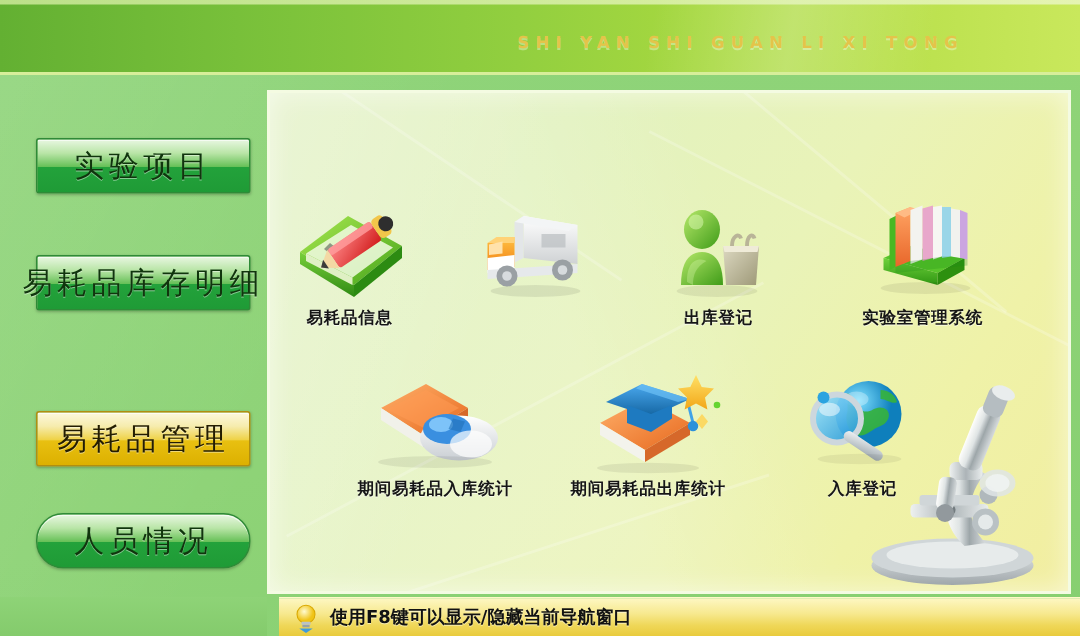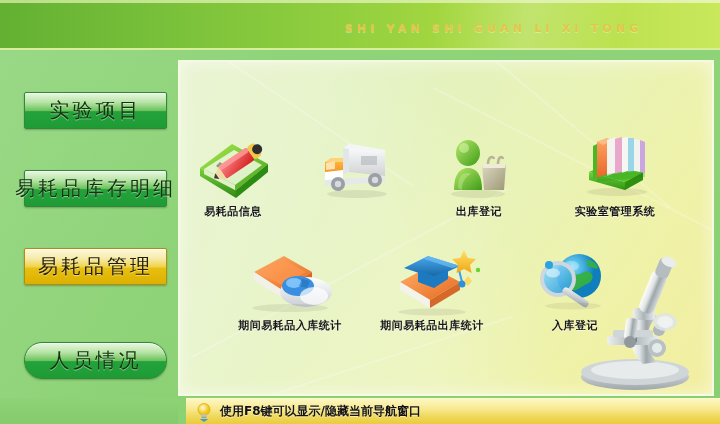--- a/index.html
+++ b/index.html
@@ -63,20 +63,21 @@
   .nav-btn .lbl {
     font-size:20px; font-weight:normal; letter-spacing:3px;
     color:#10350d;
     text-shadow:0 1px 0 rgba(255,255,255,.45);
     white-space:nowrap;
   }
   .nav-btn.active {
     border:1px solid #b08e11;
     background:linear-gradient(180deg,#fdf8dd 0%, #f6ecae 26%, #efd246 52%, #e8c011 54%, #dcb000 100%);
     box-shadow:0 1px 2px rgba(0,0,0,.25), inset 0 1px 0 rgba(255,255,255,.75);
+    margin-top:26px;
   }
   .nav-btn.active .lbl { color:#241d00; }
   .nav-btn:nth-of-type(1){ top:42px; }
   .nav-btn:nth-of-type(2){ top:120px; }
   .nav-btn:nth-of-type(3){ top:198px; }
   .nav-btn:nth-of-type(4){ top:292px;border-radius:18px; }
 
   
   .panel {
     position:absolute; left:178px; top:60px; width:536px; height:336px;

